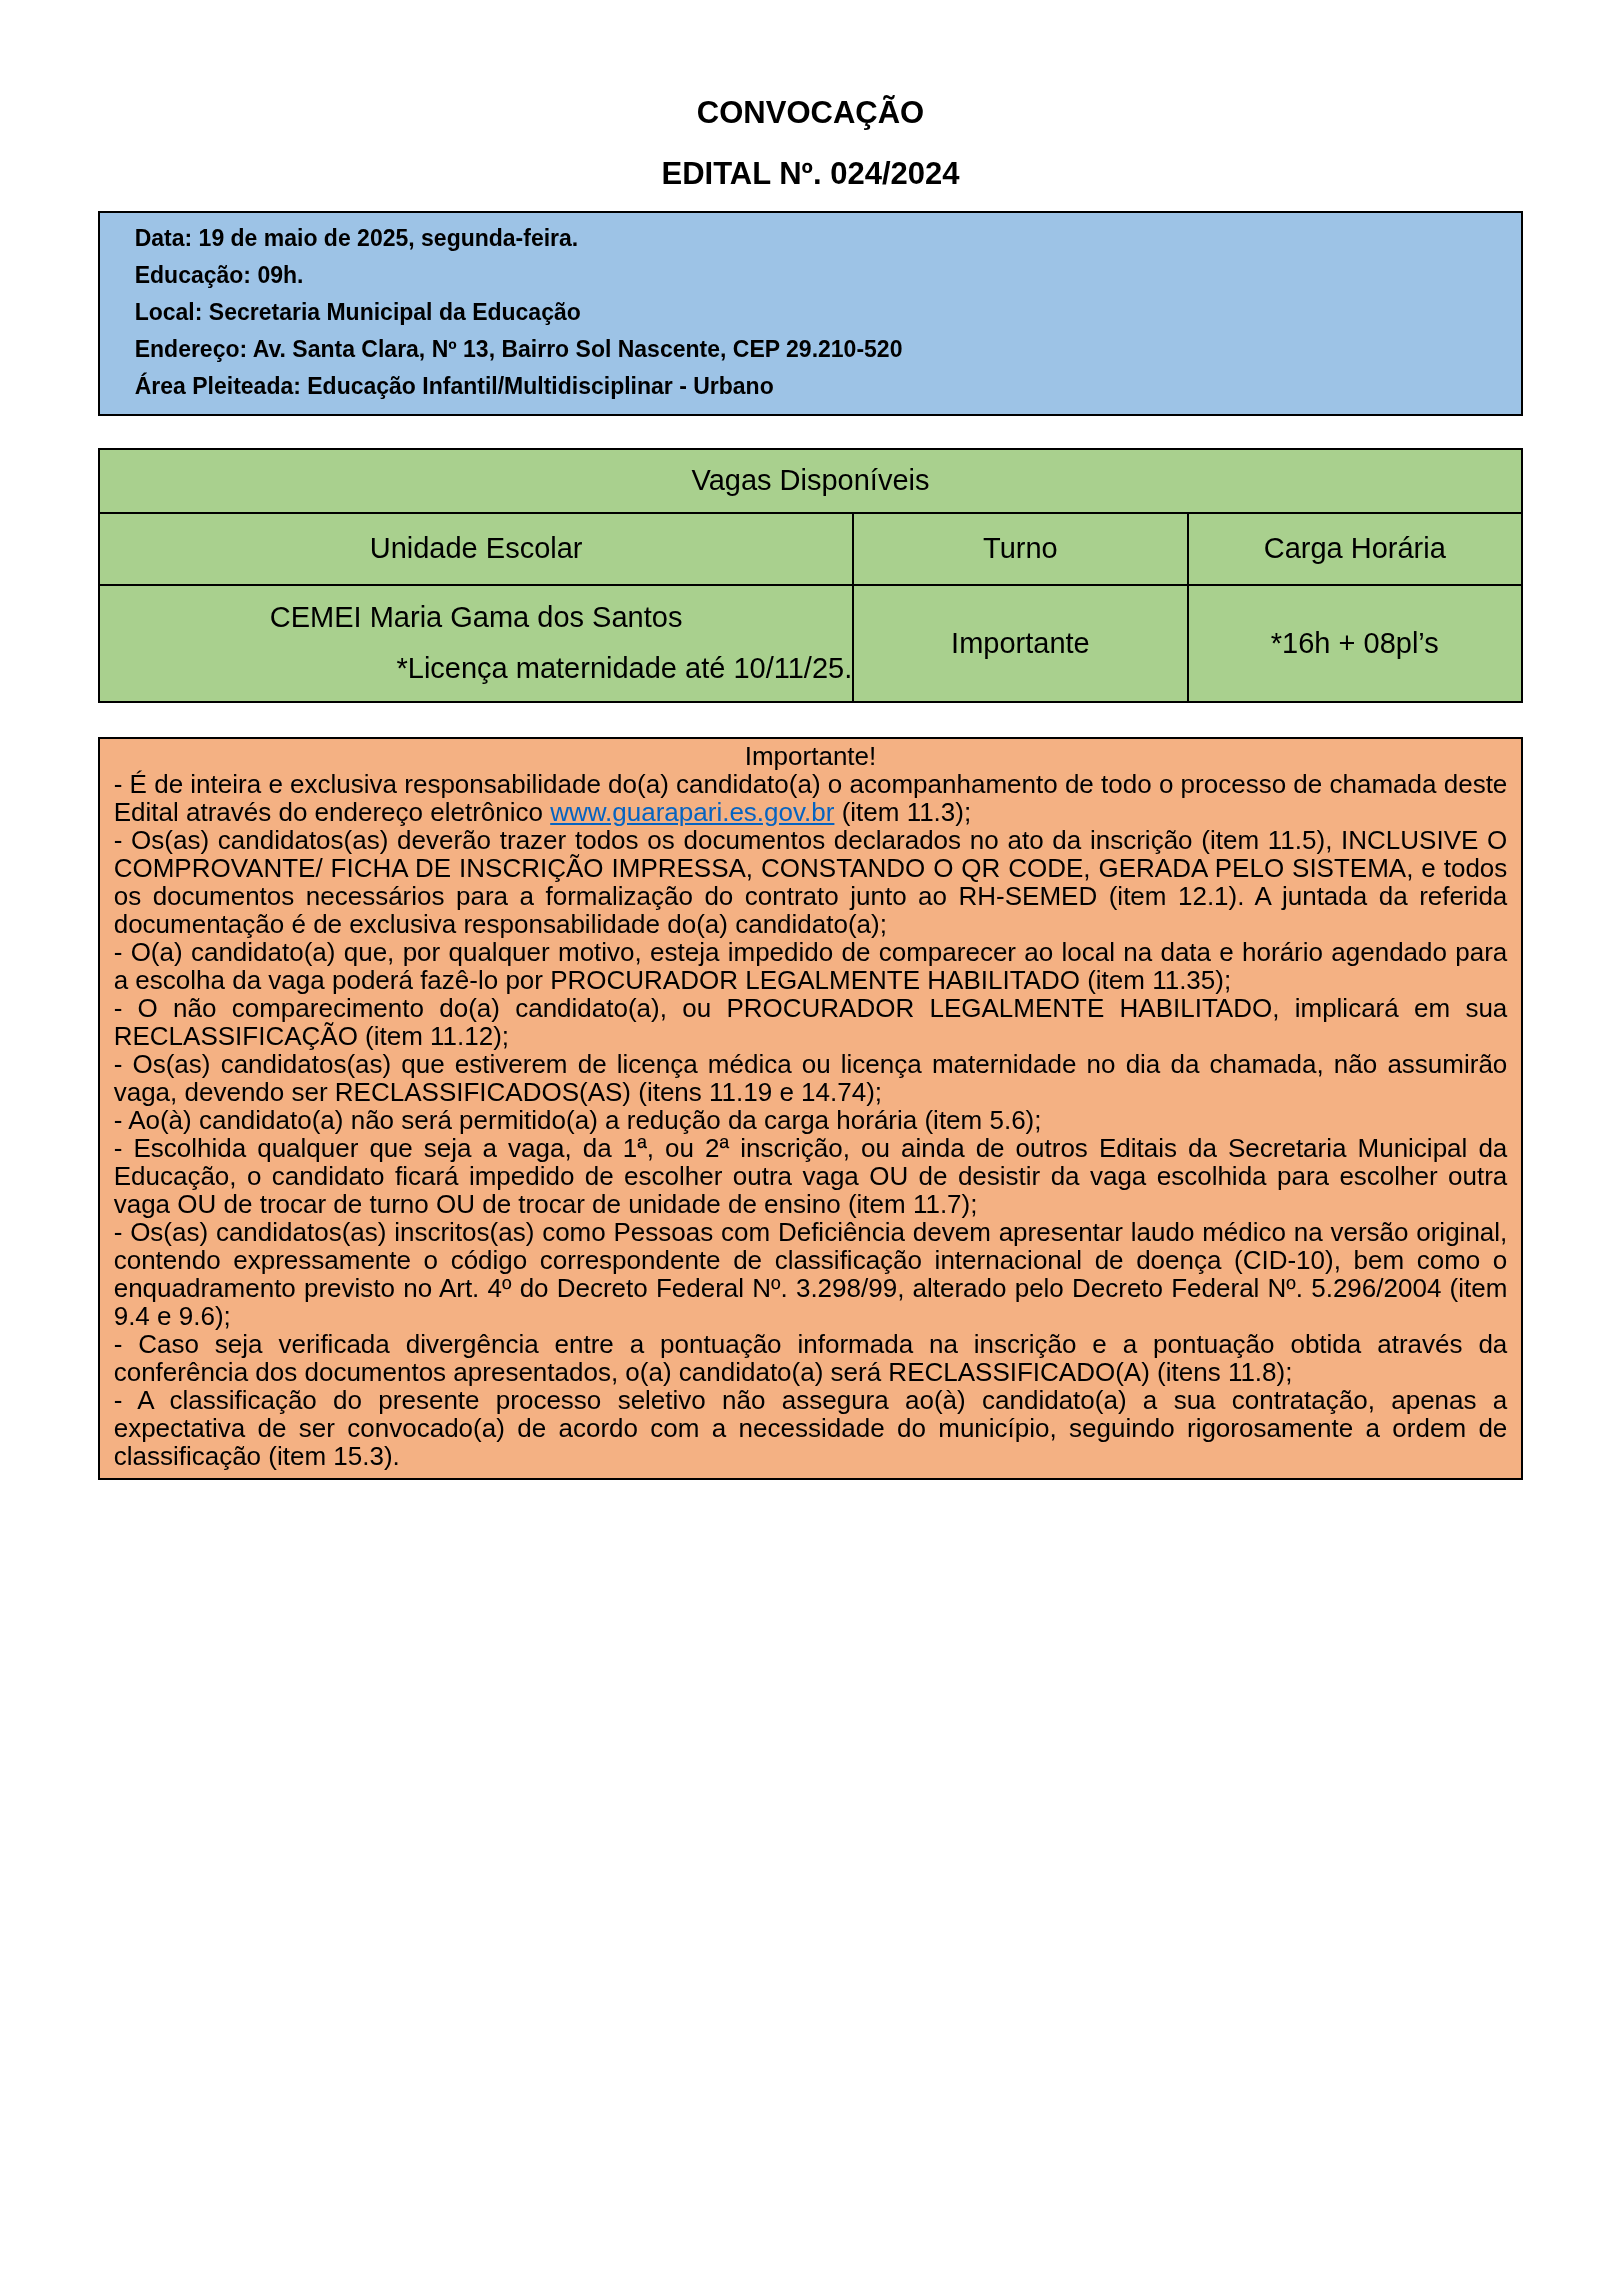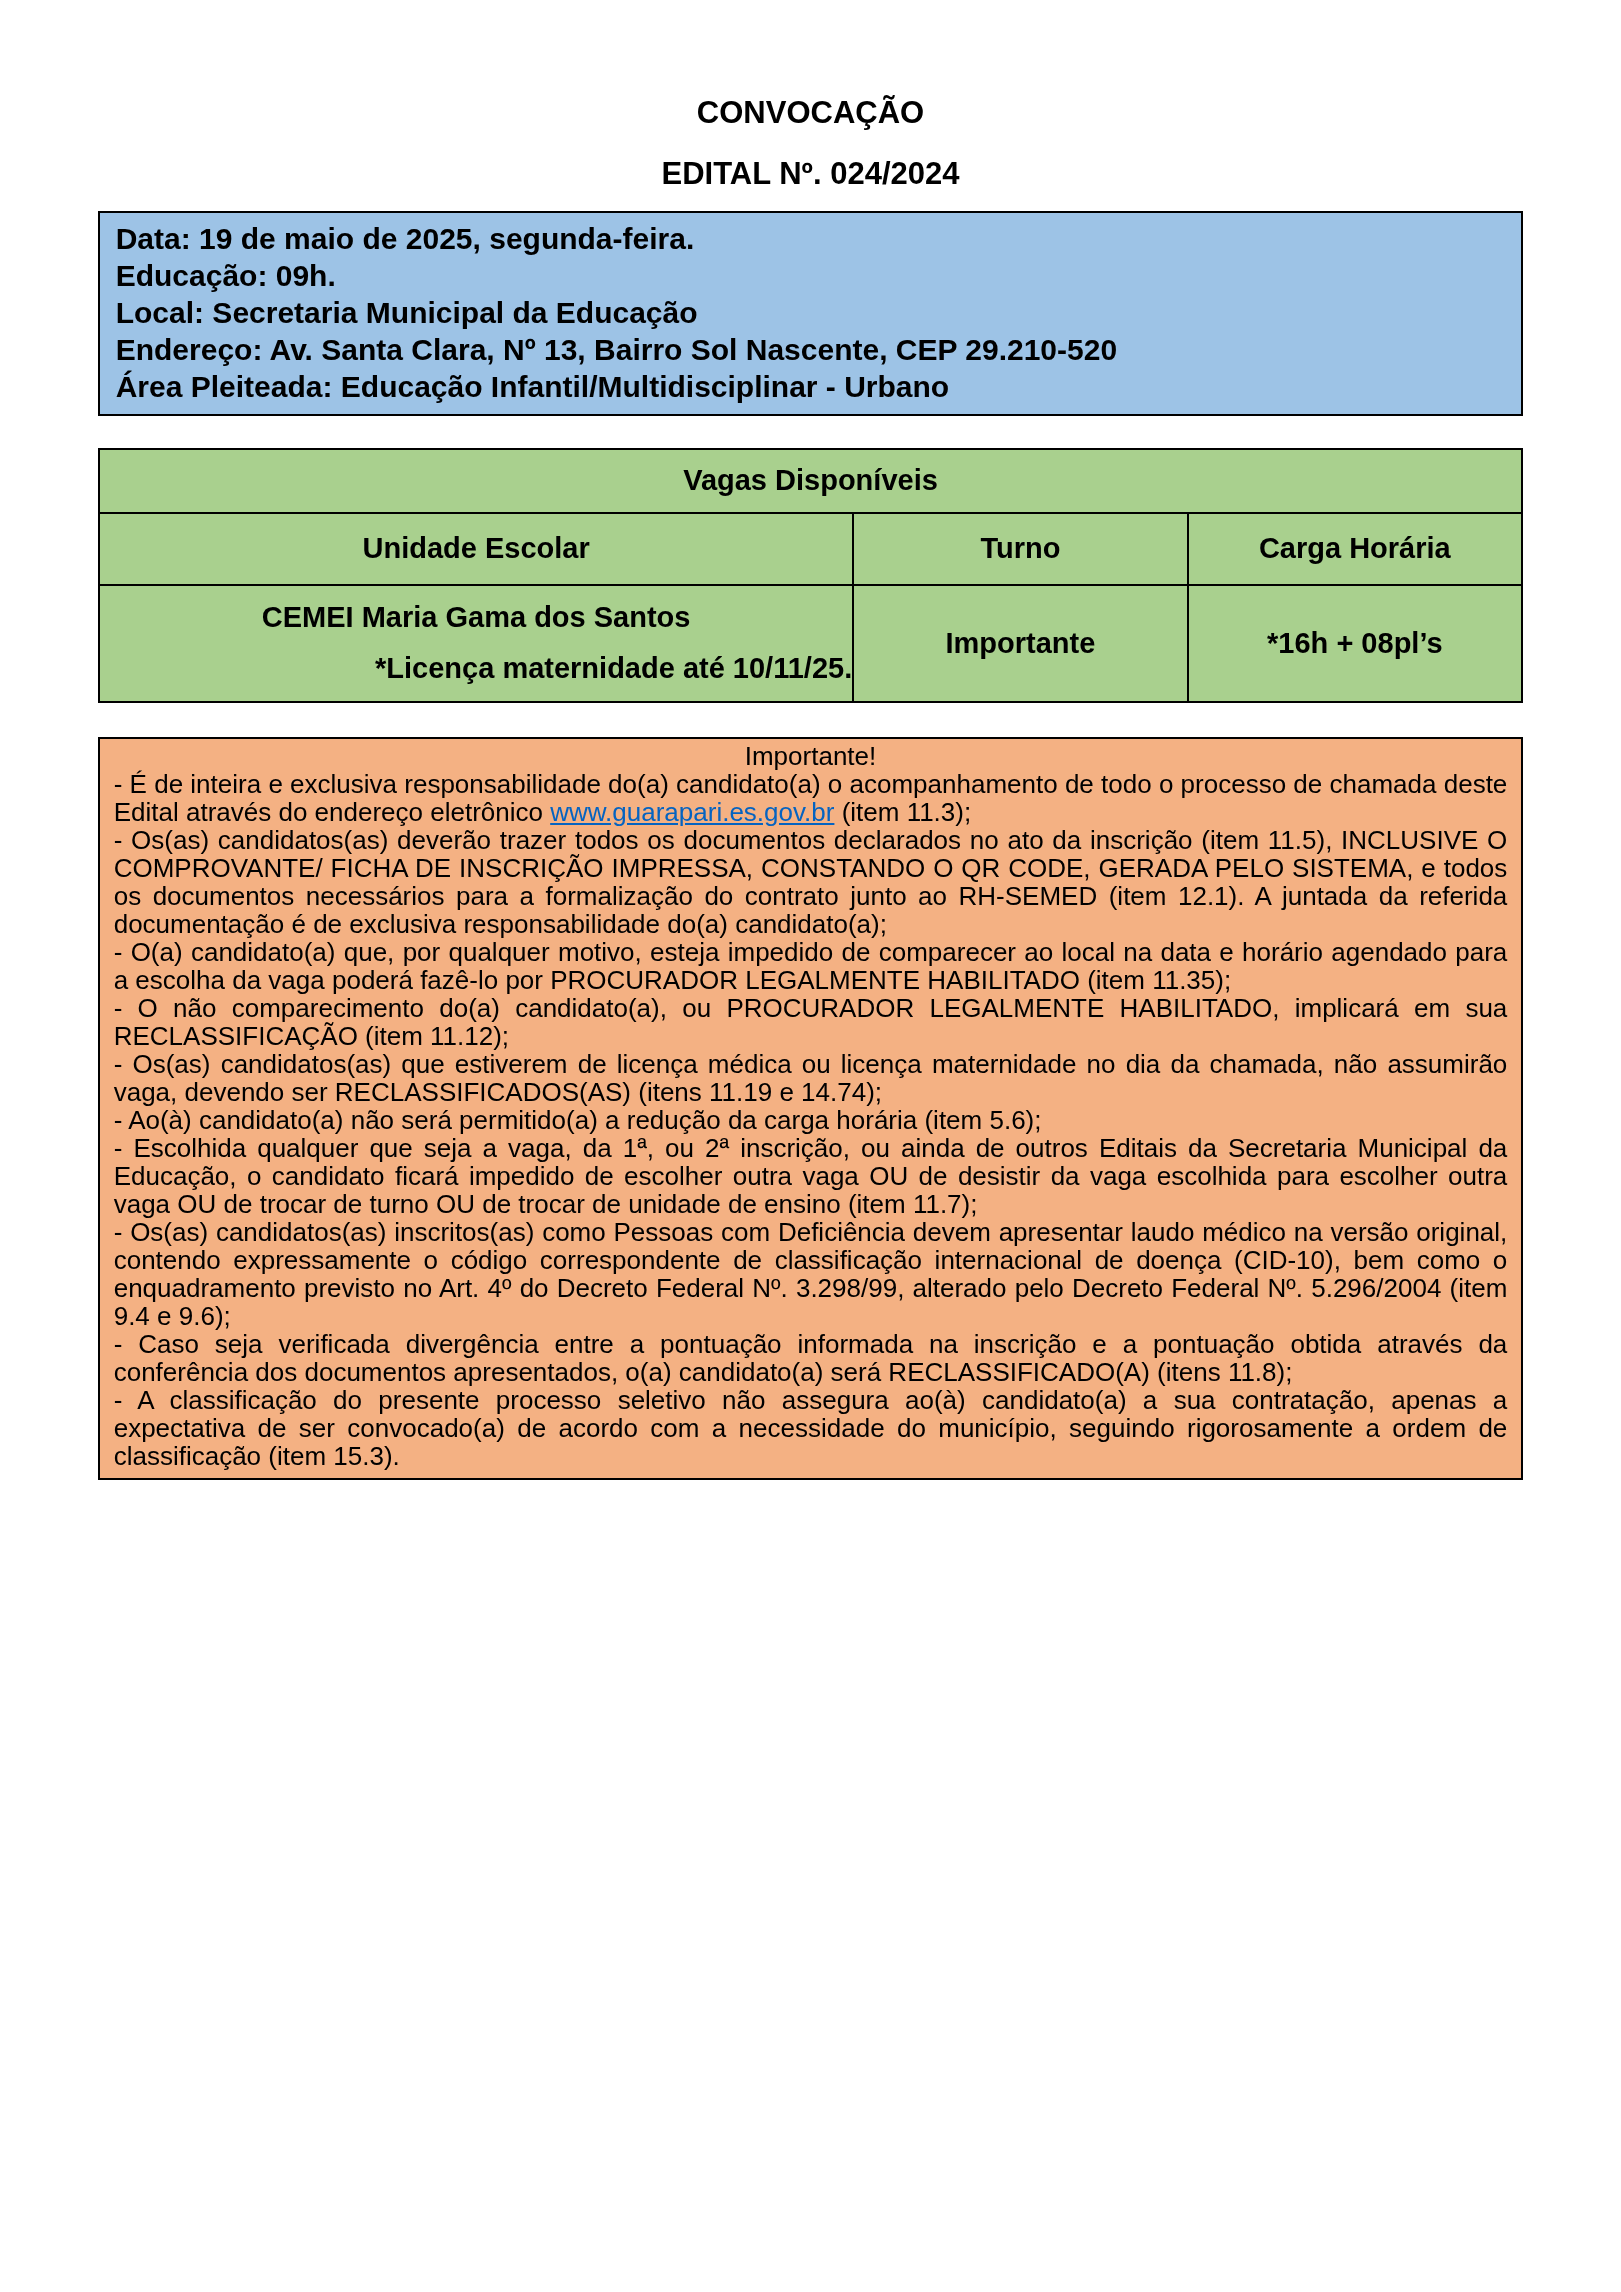--- a/index.html
+++ b/index.html
@@ -22,38 +22,39 @@
   }
   .doc-subtitle { margin-top: 23.5px; }
 
   .info-box {
     margin-top: 19.6px;
     background: var(--info_bg, #9DC3E6);
     border: 2px solid var(--border_color, #000000);
     padding: 6.9px 15.7px 8.8px 15.7px;
   }
   .info-line {
-    font-size: 30px;
+    font-size: 23px;
     font-weight: 700;
     line-height: 37px;
+    margin-left: 19px;
   }
 
   table.vacancies {
     margin-top: 32px;
     width: 100%;
     border-collapse: collapse;
     table-layout: fixed;
   }
   table.vacancies td {
     border: 2px solid var(--border_color, #000000);
     background: var(--table_bg, #A9D08E);
     text-align: center;
     vertical-align: middle;
     font-size: 29px;
-    font-weight: 700;
+    font-weight: 400;
   }
   .vt-title-cell  { height: 64px; }
   .vt-head-cell   { height: 72px; }
   .vt-data-row td { height: 117px; }
   .unit-note { margin-top: 13.7px; text-align: right; }
   .unit-line { line-height: 37px; }
 
   .important-box {
     margin-top: 34px;
     background: var(--important_bg, #F4B183);

